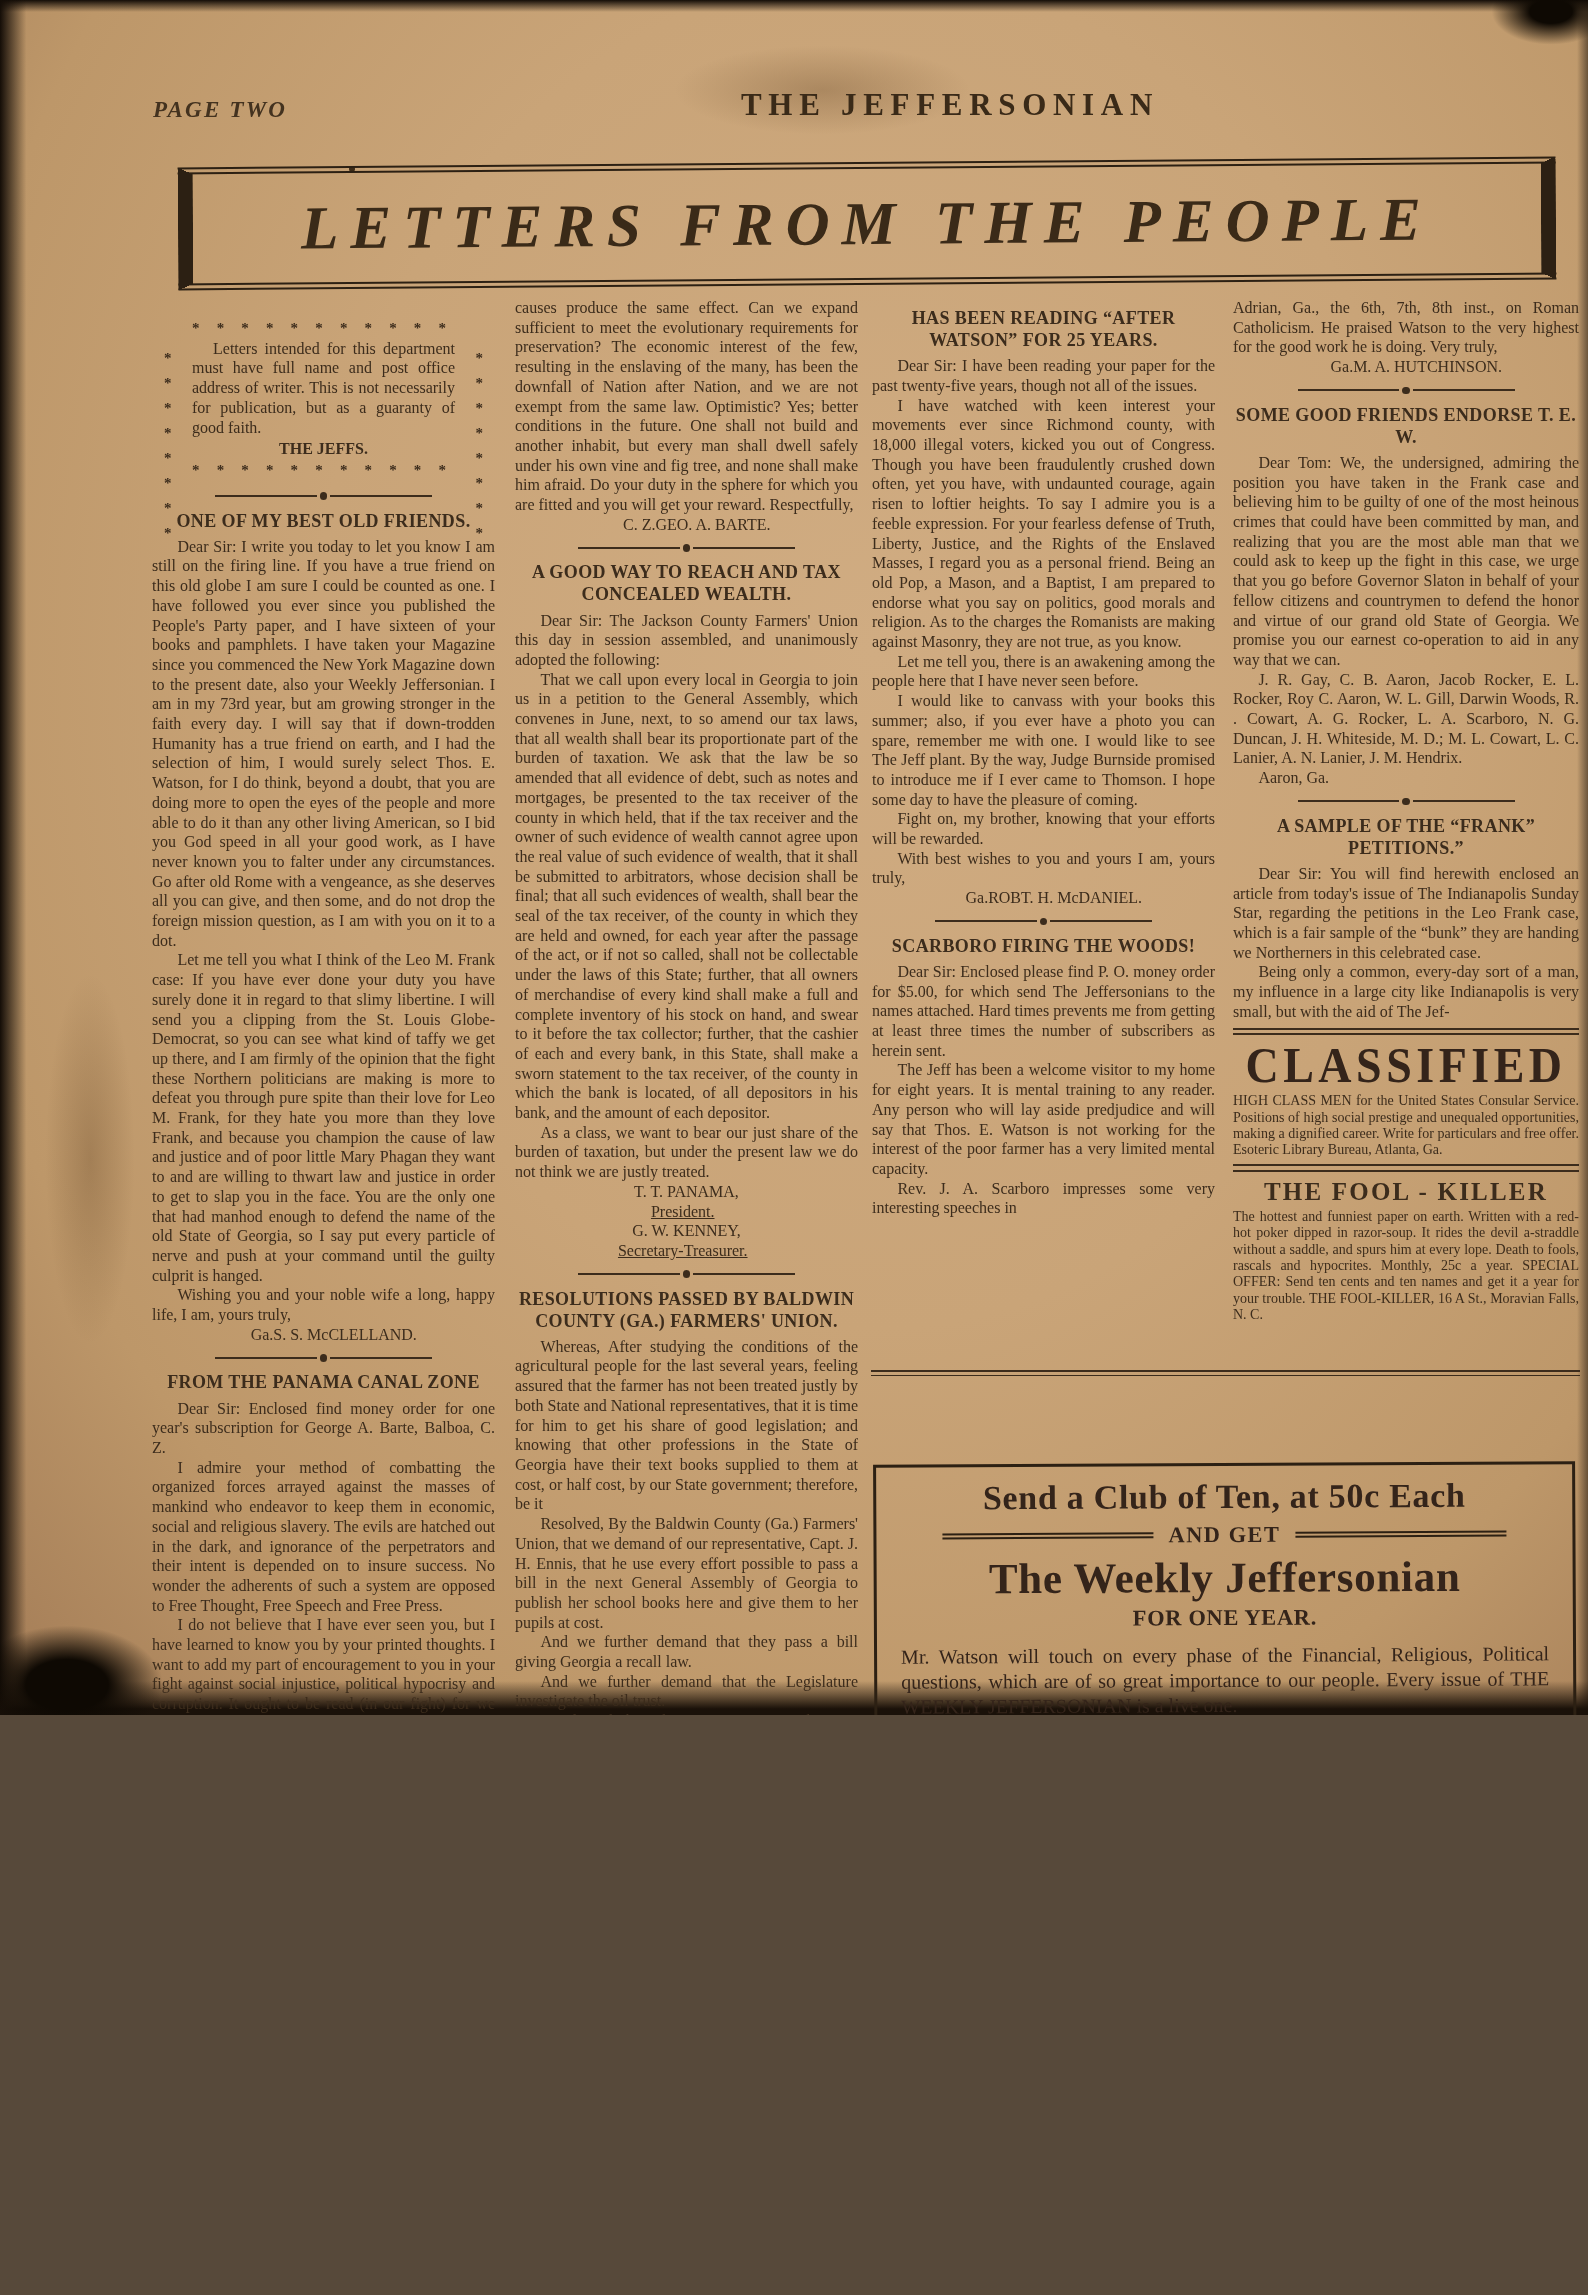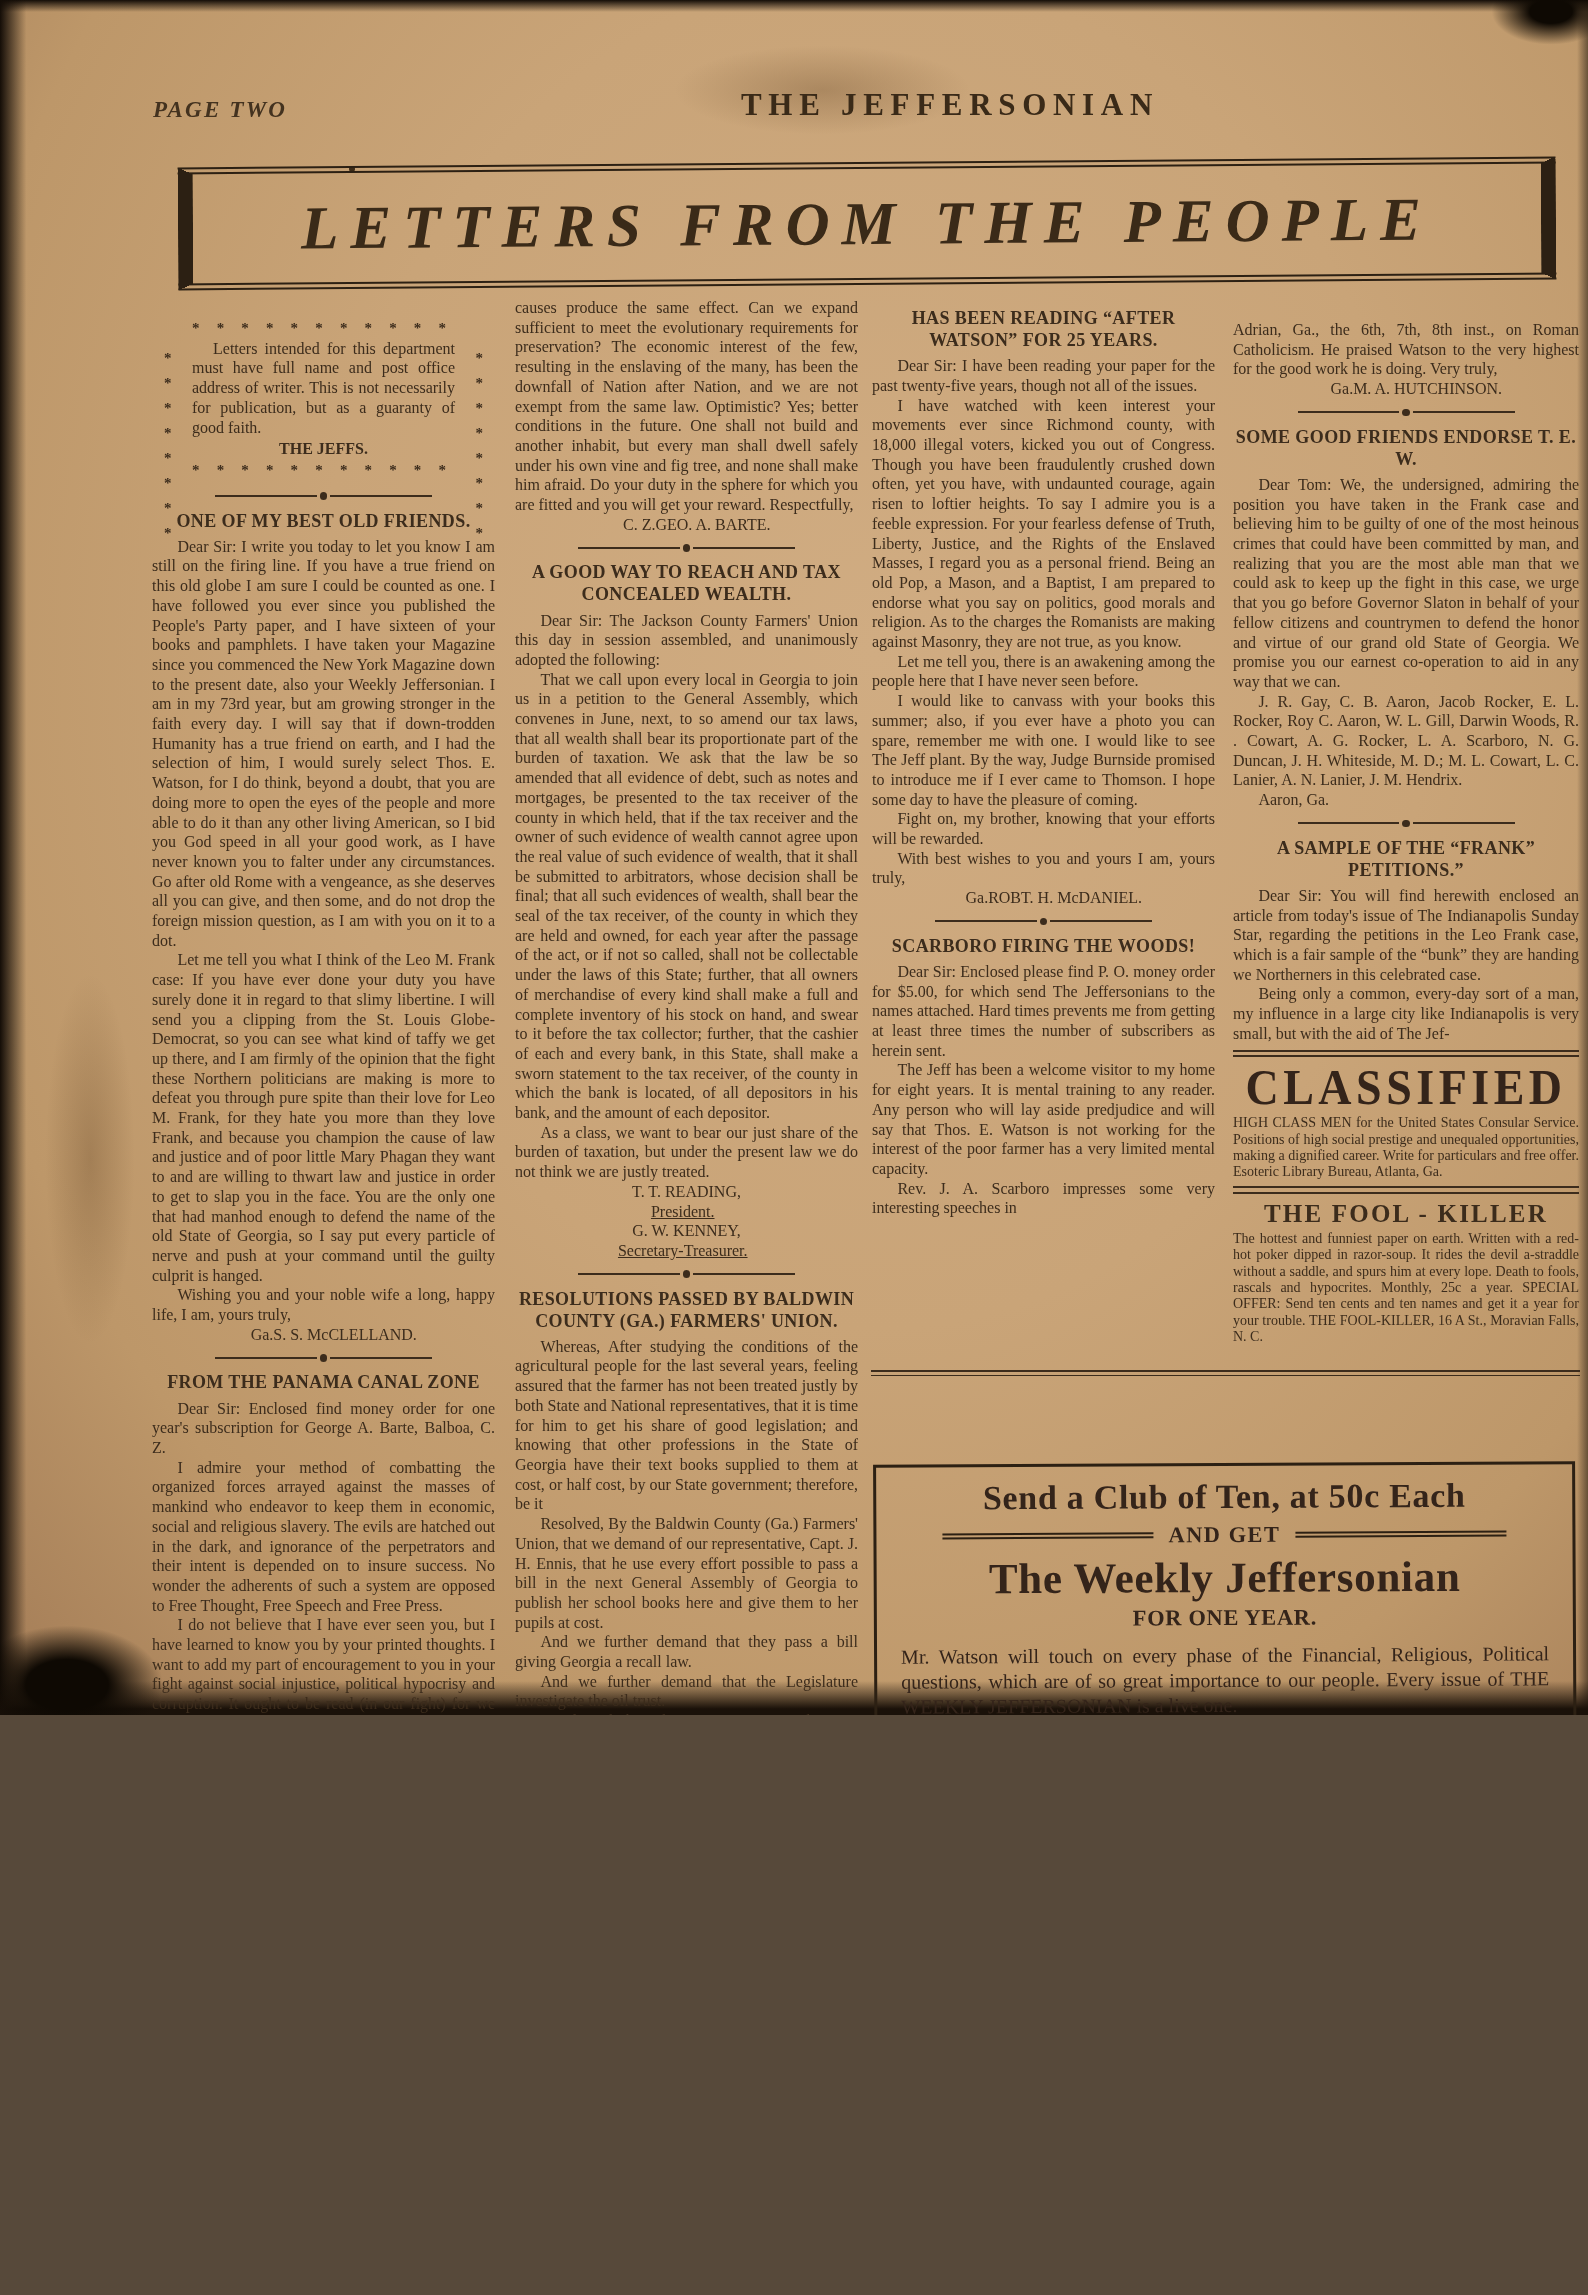--- a/index.html
+++ b/index.html
@@ -22,21 +22,21 @@
   
   .banner{position:absolute;left:178px;top:162px;width:1378px;height:123px;box-sizing:border-box;
     border-top:7.5px double #2c2013;border-bottom:7.5px double #2c2013;border-left:15px solid #2c2013;border-right:15px solid #2c2013;
     transform:rotate(-0.45deg);display:flex;align-items:center;justify-content:center;}
   .banner-text{font-style:italic;font-weight:bold;font-size:61px;letter-spacing:12px;color:#3a2a18;white-space:nowrap;}
   
   .col{position:absolute;top:298px;width:343px;font-size:16px;line-height:19.7px;text-align:justify;overflow:hidden;}
   .c1{left:152px;height:1919px;}
   .c2{left:515px;height:1919px;}
   .c3{left:872px;height:1074px;}
-  .c4{left:1233px;width:346px;height:1074px;margin-top:22px;}
+  .c4{left:1233px;width:346px;height:1074px;}
   .col p{margin:0;text-indent:25.4px;}
   .col p.ni{text-indent:0;}
   .h{font-weight:bold;text-align:center;font-size:18px;line-height:22px;margin:9px 0 5.2px;letter-spacing:0.4px;}
   .rule{display:flex;align-items:center;justify-content:center;width:217px;margin:9.7px auto;}
   .rl{flex:1;height:2.2px;background:#3c2c1c;}
   .rdot{width:7.5px;height:7.5px;border-radius:50%;background:#3c2c1c;margin:0 3px;}
   .sig2{display:flex;justify-content:center;padding:0 10.5px 0 31px;}
   .a-c{text-align:center;} .a-r{text-align:center;padding-right:7.5px;text-decoration:underline;} .a-l{text-align:left;padding-left:31px;margin-top:34px;}
   
   .notice{position:relative;margin:18px 3px 3px;padding:3px 37px 1.5px;}
@@ -159,21 +159,21 @@
       </div>
       <div class="rule">
         <div class="rl"></div>
         <div class="rdot"></div>
         <div class="rl"></div>
       </div>
       <div class="h">A GOOD WAY TO REACH AND TAX CONCEALED WEALTH.</div>
       <p>Dear Sir:   The Jackson County Farmers' Union this day in session assembled, and unanimously adopted the following:</p>
       <p>That we call upon every local in Georgia to join us in a petition to the General Assembly, which convenes in June, next, to so amend our tax laws, that all wealth shall bear its proportionate part of the burden of taxation.  We ask that the law be so amended that all evidence of debt, such as notes and mortgages, be presented to the tax receiver of the county in which held, that if the tax receiver and the owner of such evidence of wealth cannot agree upon the real value of such evidence of wealth, that it shall be submitted to arbitrators, whose decision shall be final; that all such evidences of wealth, shall bear the seal of the tax receiver, of the county in which they are held and owned, for each year after the passage of the act, or if not so called, shall not be collectable under the laws of this State; further, that all owners of merchandise of every kind shall make a full and complete inventory of his stock on hand, and swear to it before the tax collector; further, that the cashier of each and every bank, in this State, shall make a sworn statement to the tax receiver, of the county in which the bank is located, of all depositors in his bank, and the amount of each depositor.</p>
       <p>As a class, we want to bear our just share of the burden of taxation, but under the present law we do not think we are justly treated.</p>
-      <div class="a-c">T. T. READING,</div>
+      <div class="a-c">T. T. PANAMA,</div>
       <div class="a-r">President.</div>
       <div class="a-c">G. W. KENNEY,</div>
       <div class="a-r">Secretary-Treasurer.</div>
       <div class="rule">
         <div class="rl"></div>
         <div class="rdot"></div>
         <div class="rl"></div>
       </div>
       <div class="h">RESOLUTIONS PASSED BY BALDWIN COUNTY (GA.) FARMERS' UNION.</div>
       <p>Whereas, After studying the conditions of the agricultural people for the last several years, feeling assured that the farmer has not been treated justly by both State and National representatives, that it is time for him to get his share of good legislation; and knowing that other professions in the State of Georgia have their text books supplied to them at cost, or half cost, by our State government; therefore, be it</p>

